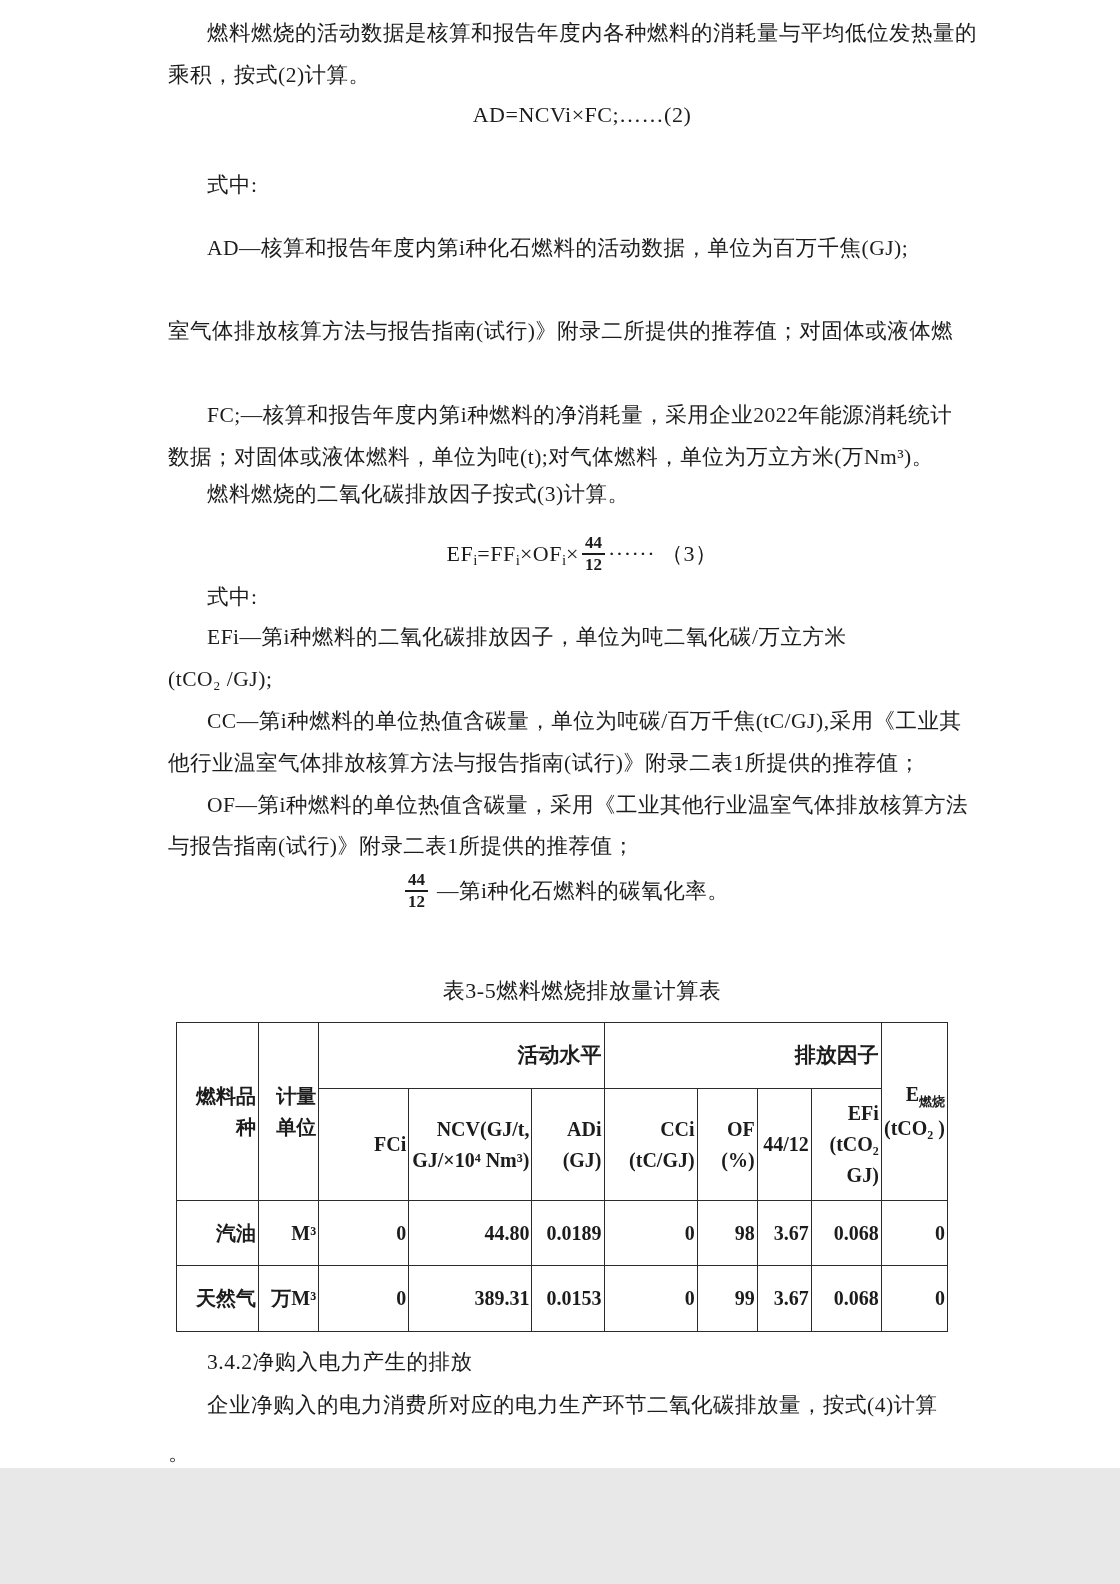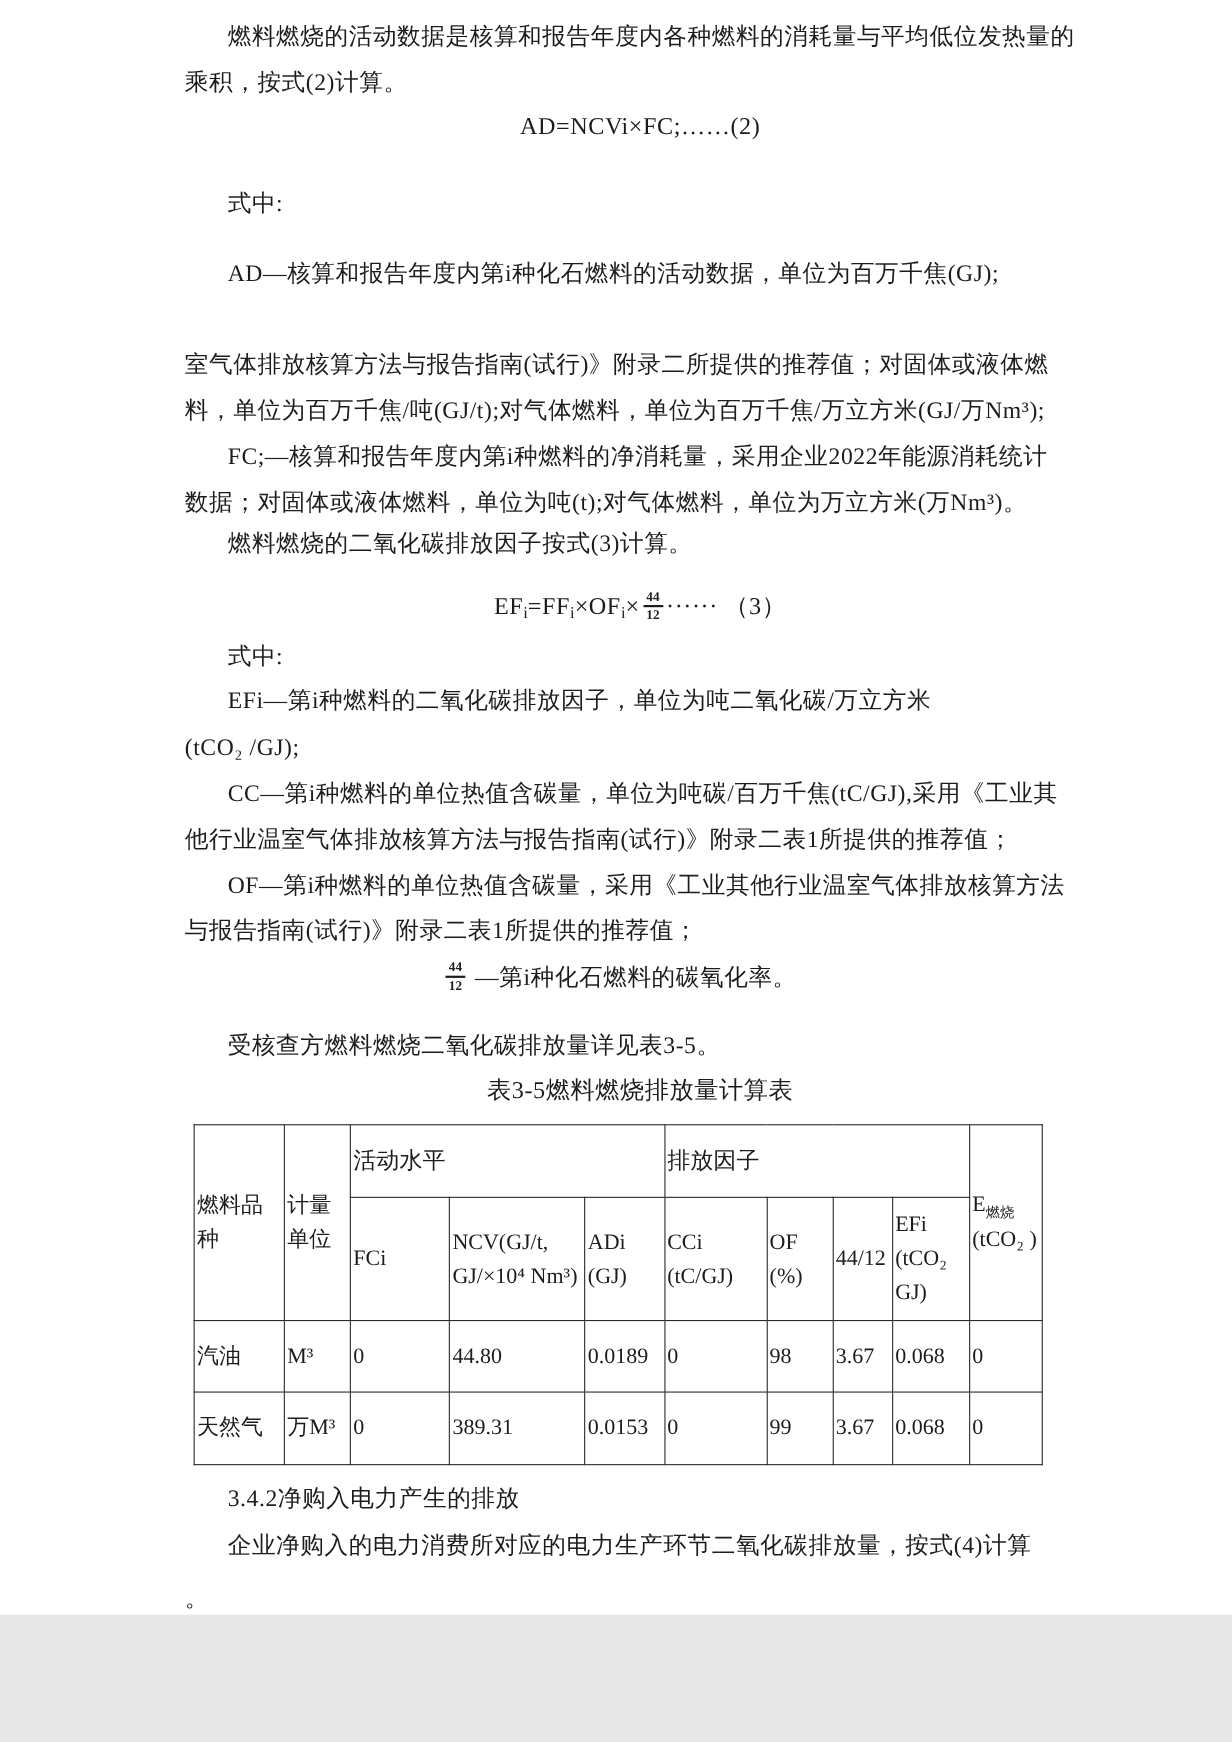--- a/index.html
+++ b/index.html
@@ -19,37 +19,37 @@
     white-space:nowrap;
     letter-spacing:0.5px;
   }
   .indent{left:207px;}
   .center{left:0;width:1120px;text-align:center;transform:translateX(22px);}
   .formula{font-size:22px;letter-spacing:0.5px;}
   sub.cn{font-size:13px;vertical-align:-5px;letter-spacing:0;}
   sub.lt{font-size:15px;vertical-align:-4px;letter-spacing:0;}
   .frac{
     display:inline-block;vertical-align:middle;
-    text-align:center;font-size:12px;line-height:1.05;
+    text-align:center;font-size:17px;line-height:1.05;
     font-weight:bold;letter-spacing:0;
     margin:0 3px;position:relative;top:-2px;
   }
   .frac .num{display:block;border-bottom:2px solid #1c1c1c;padding:0 3px 1px;}
   .frac .den{display:block;padding-top:1px;}
   
   .tblwrap{position:absolute;left:176px;top:1022px;}
   table.calc{
     border-collapse:collapse;table-layout:fixed;
     width:772px;
     font-size:20px;color:#1c1c1c;
   }
   table.calc th,table.calc td{
     border:1.5px solid #2b2b2b;
-    text-align:left;vertical-align:middle;
-    font-weight:normal;
+    text-align:right;vertical-align:middle;
+    font-weight:bold;
     padding:2px;
     line-height:1.55;
     overflow:hidden;
   }
   table.calc .grp{font-size:21px;}
   .cellline{display:block;}
 </style>
 </head>
 <body>
 
@@ -57,42 +57,40 @@
 
   <div class="ln indent" style="top:18px">燃料燃烧的活动数据是核算和报告年度内各种燃料的消耗量与平均低位发热量的</div>
   <div class="ln" style="top:60px">乘积，按式(2)计算。</div>
 
   <div class="ln center formula" style="top:100px">AD=NCVi×FC;……(2)</div>
 
   <div class="ln indent" style="top:170px">式中:</div>
 
   <div class="ln indent" style="top:233px">AD—核算和报告年度内第i种化石燃料的活动数据，单位为百万千焦(GJ);</div>
   <div class="ln" style="top:316px">室气体排放核算方法与报告指南(试行)》附录二所提供的推荐值；对固体或液体燃</div>
-  <div class="ln" style="top:358px">料，单位为百万千焦/吨(GJ/t);对气体燃料，单位为百万千焦/万立方米(GJ/万Nm³);</div>
   <div class="ln indent" style="top:400px">FC;—核算和报告年度内第i种燃料的净消耗量，采用企业2022年能源消耗统计</div>
   <div class="ln" style="top:442px">数据；对固体或液体燃料，单位为吨(t);对气体燃料，单位为万立方米(万Nm³)。</div>
   <div class="ln indent" style="top:479px">燃料燃烧的二氧化碳排放因子按式(3)计算。</div>
 
   <div class="ln center formula" style="top:536px">
     <span><span>EF</span><sub class="lt">i</sub><span>=FF</span><sub class="lt">i</sub><span>×OF</span><sub class="lt">i</sub><span>×</span><span class="frac"><span class="num">44</span><span class="den">12</span></span><span>······</span> <span>（3）</span></span>
   </div>
 
   <div class="ln indent" style="top:582px">式中:</div>
   <div class="ln indent" style="top:622px">EFi—第i种燃料的二氧化碳排放因子，单位为吨二氧化碳/万立方米</div>
   <div class="ln" style="top:664px">(tCO₂  /GJ);</div>
   <div class="ln indent" style="top:706px">CC—第i种燃料的单位热值含碳量，单位为吨碳/百万千焦(tC/GJ),采用《工业其</div>
   <div class="ln" style="top:748px">他行业温室气体排放核算方法与报告指南(试行)》附录二表1所提供的推荐值；</div>
   <div class="ln indent" style="top:790px">OF—第i种燃料的单位热值含碳量，采用《工业其他行业温室气体排放核算方法</div>
   <div class="ln" style="top:831px">与报告指南(试行)》附录二表1所提供的推荐值；</div>
 
   <div class="ln" style="top:873px;left:402px">
     <span class="frac"><span class="num">44</span><span class="den">12</span></span> <span>—第i种化石燃料的碳氧化率。</span>
   </div>
 
-  <div class="ln indent" style="top:935px">受核查方燃料燃烧二氧化碳排放量详见表3-5。</div>
 
   <div class="ln center" style="top:976px;font-size:22px">表3-5燃料燃烧排放量计算表</div>
 
   <div class="tblwrap">
     <table class="calc">
       <colgroup>
         <col style="width:82px">
           <col style="width:60px">
           <col style="width:90px">
           <col style="width:123px">

